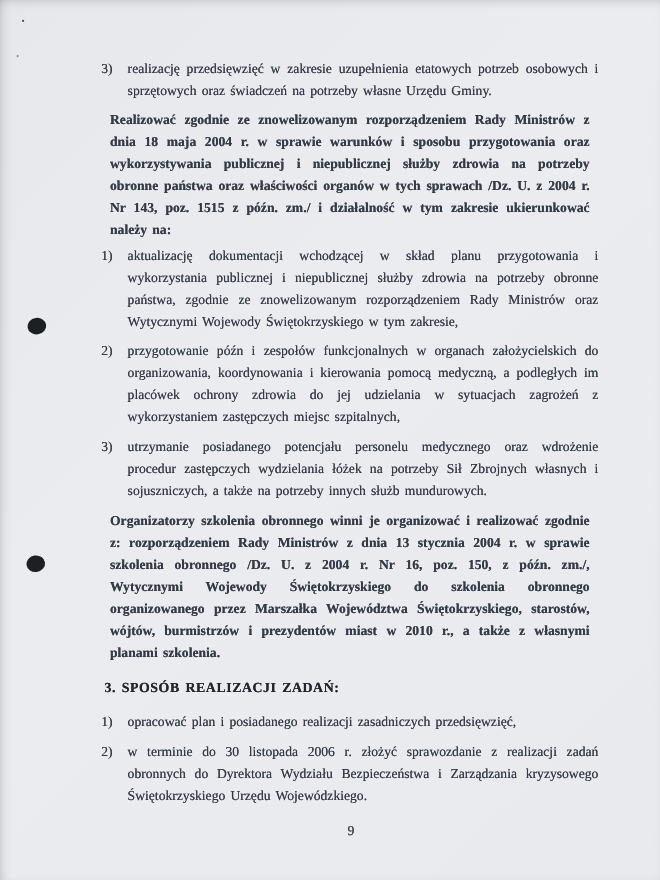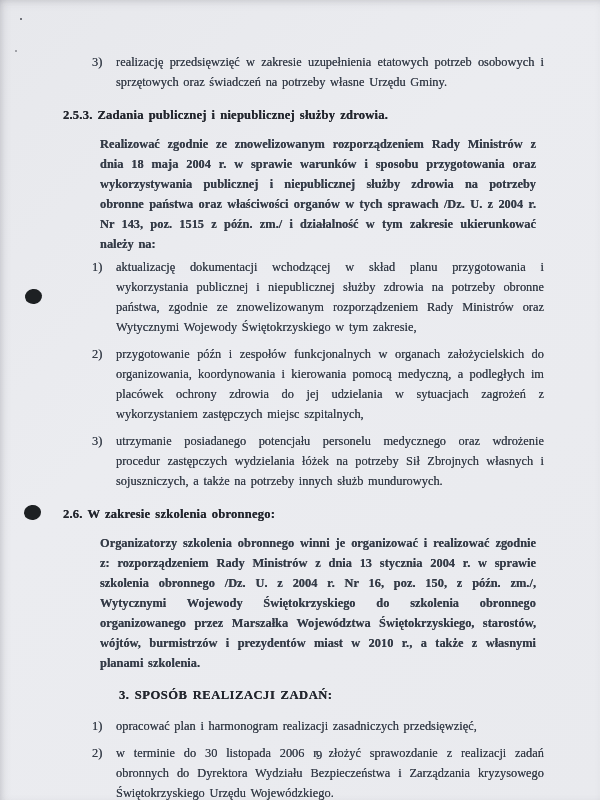--- a/index.html
+++ b/index.html
@@ -52,21 +52,21 @@
   .heading {
     font-weight: bold;
     color: #23262e;
     letter-spacing: 0.2px;
     text-shadow: 0 0 0.5px rgba(30,33,40,0.9);
     margin: 0 0 9px 0;
     font-size: 12.6px;
     line-height: 20px;
   }
   .heading.lvl-253, .heading.lvl-26 { margin-top: 13px; }
-  .heading.lvl-3 { margin-left: 56px; margin-top: 12px; margin-bottom: 11px; letter-spacing: 0.5px; }
+  .heading.lvl-3 { margin-left: 32px; margin-top: 12px; margin-bottom: 11px; letter-spacing: 0.5px; }
   .para {
     margin: 0 8px 3px 37px;
     text-align: justify;
     font-weight: bold;
   }
   .para.p26 { margin-bottom: 12px; }
   .pageno {
     position: absolute;
     left: 316px; top: 748px;
     color: #3a414d;
@@ -84,48 +84,46 @@
   <div class="hole h1"></div>
   <div class="hole h2"></div>
 
   <div class="content">
 
     <div class="num-item">
       <span class="num">3)</span>
       <span class="itext">realizację przedsięwzięć w zakresie uzupełnienia etatowych potrzeb osobowych i sprzętowych oraz świadczeń na potrzeby własne Urzędu Gminy.</span>
     </div>
 
-    <div class="heading lvl-253">2.5.3. Zadania publicznej i niepublicznej służby zdrowia.</div>
 
     <p class="para">Realizować zgodnie ze znowelizowanym rozporządzeniem Rady Ministrów z dnia 18 maja 2004 r. w sprawie warunków i sposobu przygotowania oraz wykorzystywania publicznej i niepublicznej służby zdrowia na potrzeby obronne państwa oraz właściwości organów w tych sprawach /Dz. U. z 2004 r. Nr 143, poz. 1515 z późn. zm./ i działalność w tym zakresie ukierunkować należy na:</p>
 
     <div class="num-item">
       <span class="num">1)</span>
       <span class="itext">aktualizację dokumentacji wchodzącej w skład planu przygotowania i wykorzystania publicznej i niepublicznej służby zdrowia na potrzeby obronne państwa, zgodnie ze znowelizowanym rozporządzeniem Rady Ministrów oraz Wytycznymi Wojewody Świętokrzyskiego w tym zakresie,</span>
     </div>
 
     <div class="num-item">
       <span class="num">2)</span>
       <span class="itext">przygotowanie późn i zespołów funkcjonalnych w organach założycielskich do organizowania, koordynowania i kierowania pomocą medyczną, a podległych im placówek ochrony zdrowia do jej udzielania w sytuacjach zagrożeń z wykorzystaniem zastępczych miejsc szpitalnych,</span>
     </div>
 
     <div class="num-item">
       <span class="num">3)</span>
       <span class="itext">utrzymanie posiadanego potencjału personelu medycznego oraz wdrożenie procedur zastępczych wydzielania łóżek na potrzeby Sił Zbrojnych własnych i sojuszniczych, a także na potrzeby innych służb mundurowych.</span>
     </div>
 
-    <div class="heading lvl-26">2.6. W zakresie szkolenia obronnego:</div>
 
     <p class="para p26">Organizatorzy szkolenia obronnego winni je organizować i realizować zgodnie z: rozporządzeniem Rady Ministrów z dnia 13 stycznia 2004 r. w sprawie szkolenia obronnego /Dz. U. z 2004 r. Nr 16, poz. 150, z późn. zm./, Wytycznymi Wojewody Świętokrzyskiego do szkolenia obronnego organizowanego przez Marszałka Województwa Świętokrzyskiego, starostów, wójtów, burmistrzów i prezydentów miast w 2010 r., a także z własnymi planami szkolenia.</p>
 
     <div class="heading lvl-3">3.  SPOSÓB REALIZACJI ZADAŃ:</div>
 
     <div class="num-item">
       <span class="num">1)</span>
-      <span class="itext">opracować plan i harmonogram realizacji zasadniczych przedsięwzięć,</span>
+      <span class="itext">opracować plan i posiadanego realizacji zasadniczych przedsięwzięć,</span>
     </div>
 
     <div class="num-item">
       <span class="num">2)</span>
       <span class="itext">w terminie do 30 listopada 2006 r. złożyć sprawozdanie z realizacji zadań obronnych do Dyrektora Wydziału Bezpieczeństwa i Zarządzania kryzysowego Świętokrzyskiego Urzędu Wojewódzkiego.</span>
     </div>
 
   </div>
 
   <div class="pageno">9</div>

